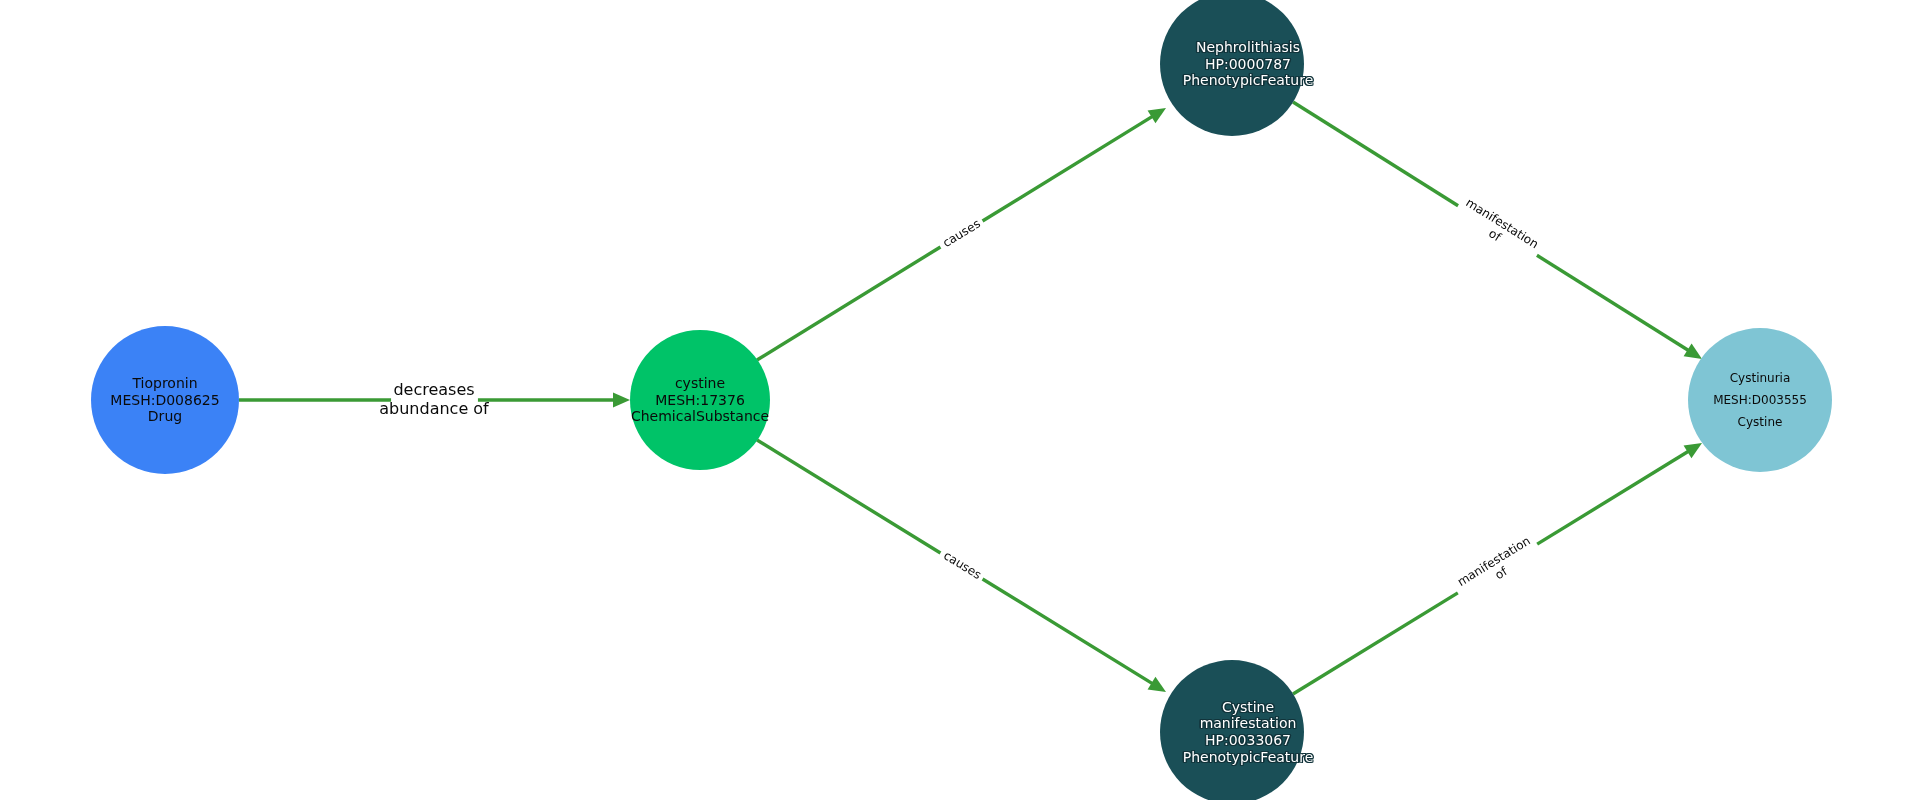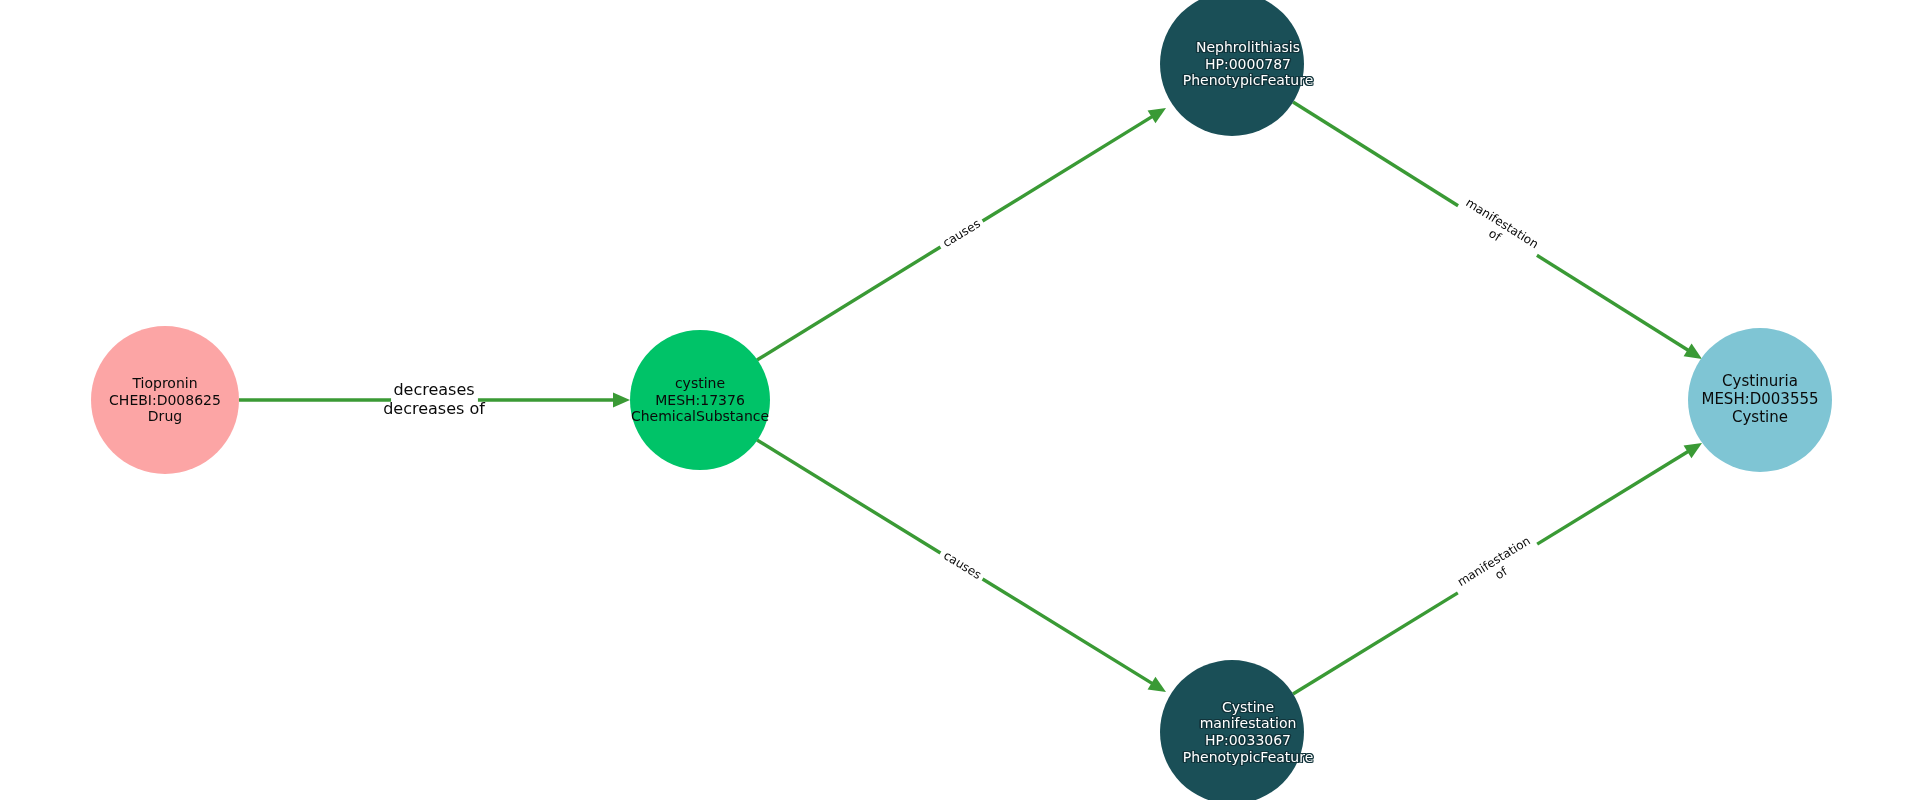--- a/index.html
+++ b/index.html
@@ -87,51 +87,51 @@
       <polygon points="1702,359 1683.6154870823623,356.30561977790603 1691.5961522811115,343.6048724382622" fill="#3a9a35"></polygon>
       <line x1="757" y1="440" x2="940.4540766024834" y2="553.0328295937062" stroke="#3a9a35" stroke-width="3.4" stroke-linecap="butt"></line>
       <line x1="982.5459233975166" y1="578.9671704062939" x2="1153.6976701822769" y2="684.4200804057061" stroke="#3a9a35" stroke-width="3.4" stroke-linecap="butt"></line>
       <polygon points="1166,692 1147.5924564803806,689.4677398290606 1155.4608851249766,676.6971552431888" fill="#3a9a35"></polygon>
       <line x1="1293" y1="694" x2="1457.816836777415" y2="592.8532370876989" stroke="#3a9a35" stroke-width="3.4" stroke-linecap="butt"></line>
       <line x1="1537.183163222585" y1="544.1467629123011" x2="1689.6842416545028" y2="450.5580815274323" stroke="#3a9a35" stroke-width="3.4" stroke-linecap="butt"></line>
       <polygon points="1702,443 1691.4337522202275,458.2841227375487 1683.5879928491906,445.4995985034685" fill="#3a9a35"></polygon>
     </svg>
 
   <div id="node-layer">
-      <div class="node dark-text" style="left: 91px; top: 326px; width: 148px; height: 148px; background: #fca5a5; font-size: 14px;">
+      <div class="node dark-text" style="left: 91px; top: 326px; width: 148px; height: 148px; background: #3b82f6; font-size: 14px;">
         <span class="node-line">Tiopronin</span>
-        <span class="node-line">CHEBI:D008625</span>
+        <span class="node-line">MESH:D008625</span>
         <span class="node-line">Drug</span>
       </div>
       <div class="node dark-text" style="left: 630px; top: 330px; width: 140px; height: 140px; background: rgb(0, 195, 104); font-size: 14px;">
         <span class="node-line">cystine</span>
         <span class="node-line">MESH:17376</span>
         <span class="node-line">ChemicalSubstance</span>
       </div>
       <div class="node light-text" style="left: 1160px; top: -8px; width: 144px; height: 144px; background: rgb(26, 79, 87); font-size: 14px;">
         <span class="node-line">Nephrolithiasis</span>
         <span class="node-line">HP:0000787</span>
         <span class="node-line">PhenotypicFeature</span>
       </div>
       <div class="node light-text" style="left: 1160px; top: 660px; width: 144px; height: 144px; background: rgb(26, 79, 87); font-size: 14px;">
         <span class="node-line">Cystine</span>
         <span class="node-line">manifestation</span>
         <span class="node-line">HP:0033067</span>
         <span class="node-line">PhenotypicFeature</span>
       </div>
-      <div class="node dark-text" style="left: 1688px; top: 328px; width: 144px; height: 144px; background: rgb(127, 197, 212); font-size: 15px;">
+      <div class="node dark-text" style="left: 1688px; top: 328px; width: 144px; height: 144px; background: rgb(127, 197, 212); font-size: 12px; gap: 8px;">
         <span class="node-line">Cystinuria</span>
         <span class="node-line">MESH:D003555</span>
         <span class="node-line">Cystine</span>
       </div>
     </div>
   <div id="label-layer">
       <div class="edge-label" style="font-size: 16px; left: 434px; top: 400px; transform: translate(-50%, -50%) rotate(0deg);">
         <span class="lbl-line">decreases</span>
-        <span class="lbl-line">decreases of</span>
+        <span class="lbl-line">abundance of</span>
       </div>
       <div class="edge-label" style="font-size: 12px; left: 962px; top: 234px; transform: translate(-50%, -50%) rotate(-31.6deg);">
         <span class="lbl-line">causes</span>
       </div>
       <div class="edge-label" style="font-size: 12px; left: 1498px; top: 230px; transform: translate(-50%, -50%) rotate(32.1deg);">
         <span class="lbl-line">manifestation</span>
         <span class="lbl-line">of</span>
       </div>
       <div class="edge-label" style="font-size: 12px; left: 962px; top: 566px; transform: translate(-50%, -50%) rotate(31.6deg);">
         <span class="lbl-line">causes</span>

